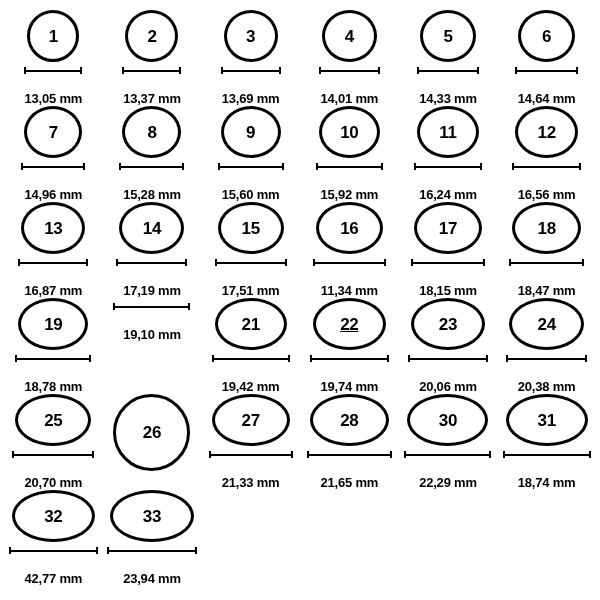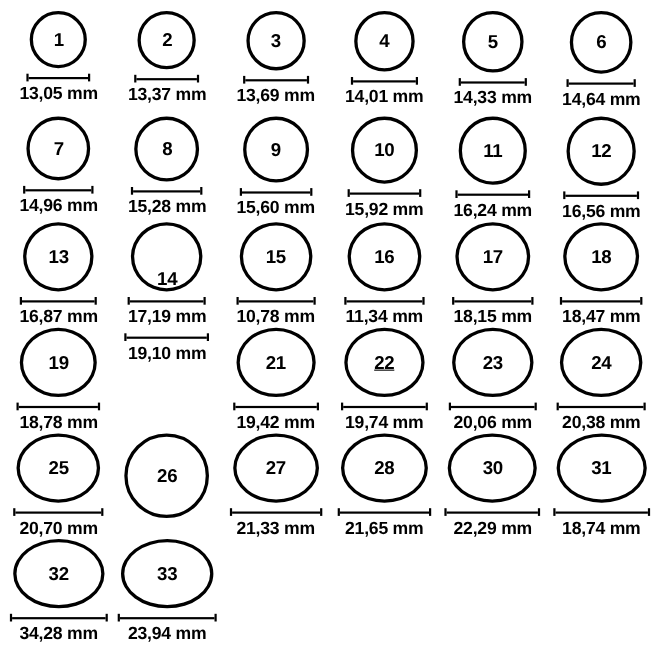--- a/index.html
+++ b/index.html
@@ -65,23 +65,23 @@
     width: 2px;
     height: 7px;
     background: #000000;
   }
   .measure-bar .line {
     flex: 1;
     height: 2px;
     background: #000000;
   }
   .measure-label {
-    font-size: 16px;
+    font-size: 13px;
     font-weight: bold;
-    margin-top: 3px;
+    margin-top: 17px;
     white-space: nowrap;
     letter-spacing: -0.2px;
   }
   .empty-cell {
     visibility: hidden;
   }
 </style>
 </head>
 <body>
 
@@ -250,21 +250,21 @@
         <div class="measure-row">
           <div class="measure-bar" style="width: 70px;">
             <div class="tick"></div>
             <div class="line"></div>
             <div class="tick"></div>
           </div>
           <div class="measure-label">16,87 mm</div>
         </div>
       </div>
       <div class="ring-cell">
-        <div class="ring-circle" style="width: 65px; height: 65px; align-items: flex-end;">
+        <div class="ring-circle" style="width: 65px; height: 65px;">
           <span class="ring-number">14</span>
         </div>
         <div class="measure-row">
           <div class="measure-bar" style="width: 71px;">
             <div class="tick"></div>
             <div class="line"></div>
             <div class="tick"></div>
           </div>
           <div class="measure-label">17,19 mm</div>
         </div>
@@ -272,21 +272,21 @@
       <div class="ring-cell">
         <div class="ring-circle" style="width: 66px; height: 66px;">
           <span class="ring-number">15</span>
         </div>
         <div class="measure-row">
           <div class="measure-bar" style="width: 72px;">
             <div class="tick"></div>
             <div class="line"></div>
             <div class="tick"></div>
           </div>
-          <div class="measure-label">10,78 mm</div>
+          <div class="measure-label">17,51 mm</div>
         </div>
       </div>
       <div class="ring-cell">
         <div class="ring-circle" style="width: 67px; height: 67px;">
           <span class="ring-number">16</span>
         </div>
         <div class="measure-row">
           <div class="measure-bar" style="width: 73px;">
             <div class="tick"></div>
             <div class="line"></div>
@@ -469,21 +469,21 @@
       <div class="ring-cell">
         <div class="ring-circle" style="width: 83px; height: 83px;">
           <span class="ring-number">32</span>
         </div>
         <div class="measure-row">
           <div class="measure-bar" style="width: 89px;">
             <div class="tick"></div>
             <div class="line"></div>
             <div class="tick"></div>
           </div>
-          <div class="measure-label">34,28 mm</div>
+          <div class="measure-label">42,77 mm</div>
         </div>
       </div>
       <div class="ring-cell">
         <div class="ring-circle" style="width: 84px; height: 84px;">
           <span class="ring-number">33</span>
         </div>
         <div class="measure-row">
           <div class="measure-bar" style="width: 90px;">
             <div class="tick"></div>
             <div class="line"></div>

